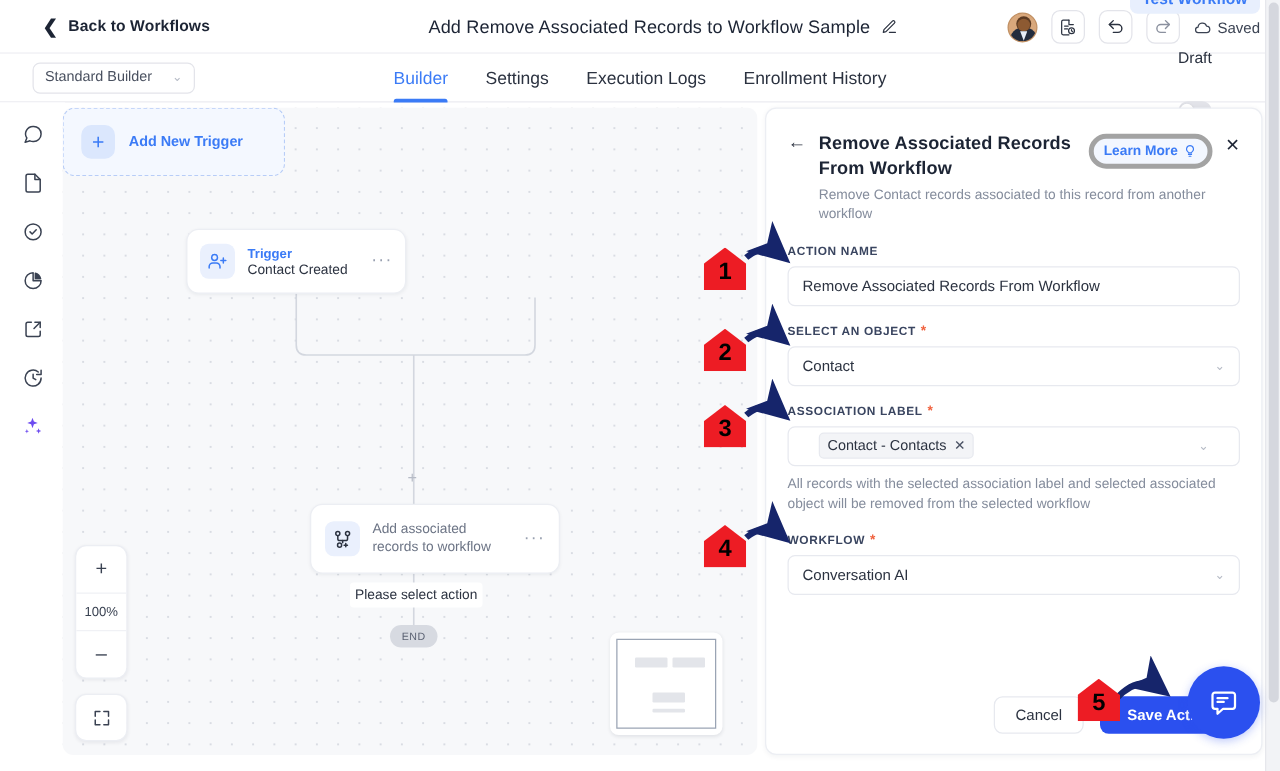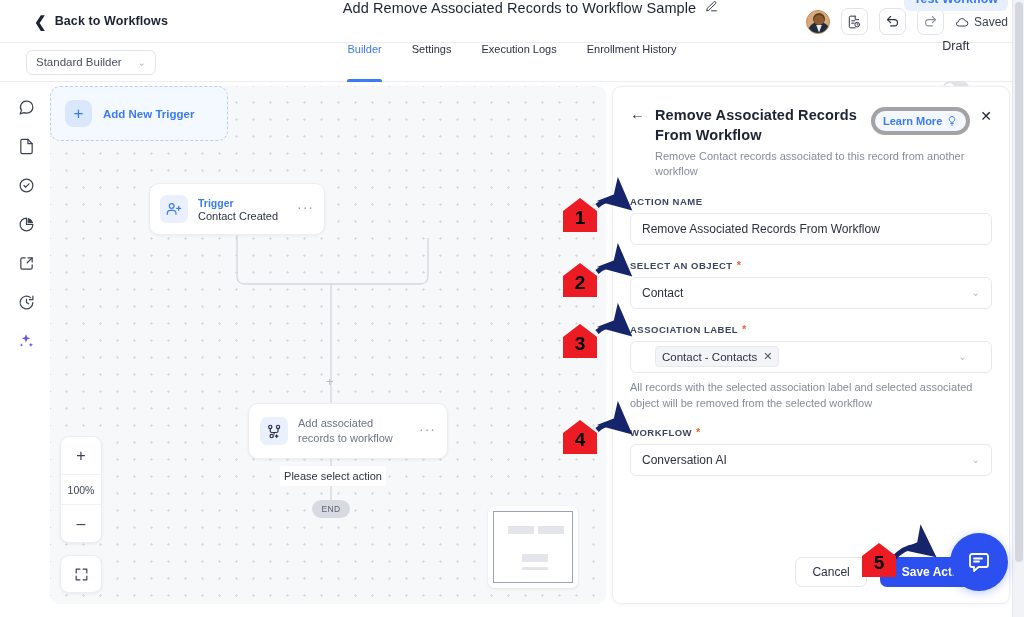--- a/index.html
+++ b/index.html
@@ -18,21 +18,21 @@
     border-bottom:1px solid #ececf1;
   }
   .back-link {
     display:flex; align-items:center; gap:8px;
     margin-left:34px; color:#1c2434; font-size:12.5px; font-weight:700;
     letter-spacing:.1px; cursor:pointer;
   }
   .back-chevron { font-size:15px; font-weight:700; line-height:1; color:#1c2434; }
   .wf-title-wrap {
     position:absolute; left:0; right:0; top:0; height:43px;
-    display:flex; align-items:flex-start; justify-content:center; gap:9px;
+    display:flex; align-items:center; justify-content:center; gap:9px;
     pointer-events:none;
     margin-left:37px;
   }
   .wf-title { font-size:14.5px; color:#1c2434; font-weight:400; letter-spacing:.1px; }
   .pencil-icon { pointer-events:auto; cursor:pointer; display:flex; }
   .top-right {
     position:absolute; right:16px; top:0; height:43px;
     display:flex; align-items:center; gap:11px;
   }
   .avatar {
@@ -57,21 +57,21 @@
     background:#fff; border-bottom:1px solid #ececf1;
     display:flex; align-items:center;
   }
   .builder-select {
     margin-left:26px; width:130px; height:25px;
     border:1px solid #e3e4ea; border-radius:6px; background:#fff;
     display:flex; align-items:center; justify-content:space-between;
     padding:0 9px; font-size:11.5px; color:#49505f; cursor:pointer;
   }
   .tabs { position:absolute; left:0; right:0; display:flex; justify-content:center; gap:30px; height:39px; align-items:center;}
-  .tab { font-size:11px; color:#2b3240; cursor:pointer; position:relative; height:39px; display:flex; align-items:flex-start;}
+  .tab { font-size:14px; color:#2b3240; cursor:pointer; position:relative; height:39px; display:flex; align-items:center;}
   .tab.active { color:#3b7bf6; }
   .tab.active:after {
     content:""; position:absolute; left:0; right:0; bottom:0; height:2.5px;
     background:#3b7bf6; border-radius:2px 2px 0 0;
   }
   .subbar-right { position:absolute; right:16px; display:flex; align-items:center; gap:28px;flex-direction:column; }
   .test-wf {
     background:#e8effd; color:#3b7bf6; font-size:12.5px; font-weight:700;
     padding:5px 10px; border-radius:6px; cursor:pointer;
   }

